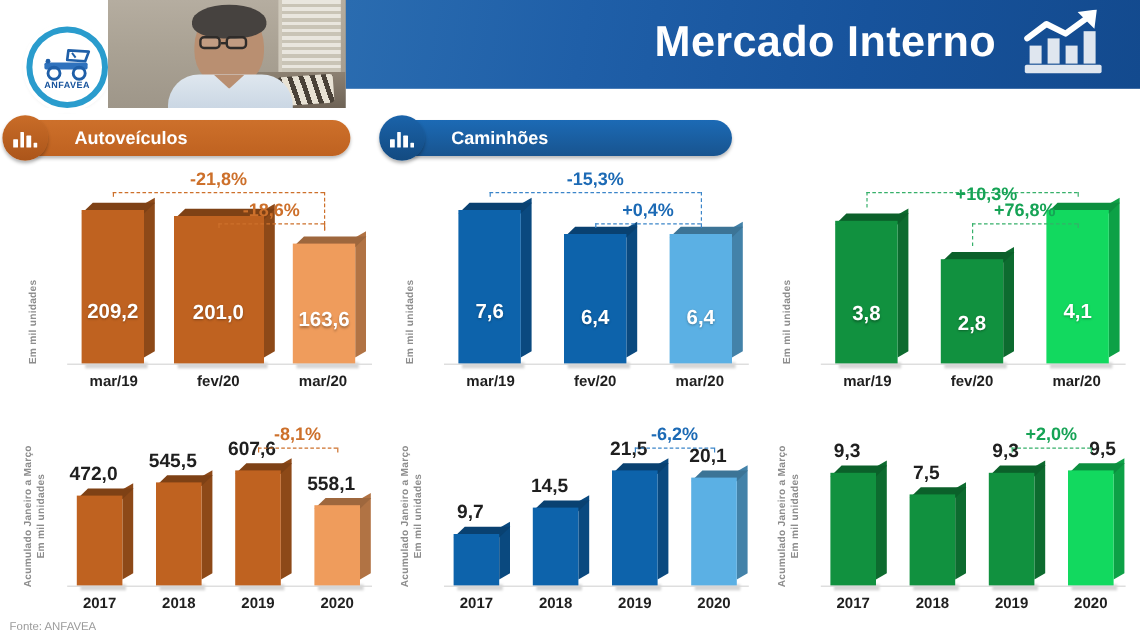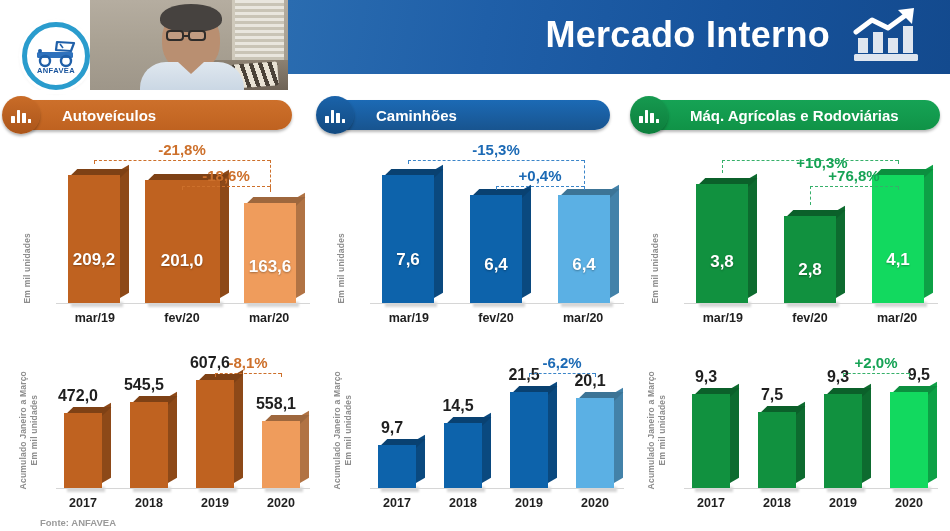--- a/index.html
+++ b/index.html
@@ -150,21 +150,21 @@
   .ann { position:absolute; z-index: 5; }
   .ann .bk { position:absolute; border-style: dashed; border-width:0; }
   .ann-label { position:absolute; font-size: 15px; font-weight: bold; white-space:nowrap; }
 
   .c-orange { color:#cd702b; } .bd-orange { border-color:#cd702b; }
   .c-blue   { color:#1c6ab5; } .bd-blue   { border-color:#3b85c9; }
   .c-green  { color:#16a355; } .bd-green  { border-color:#36b06a; }
 
   .footer {
     position:absolute; left: 8px; bottom: 3px;
-    font-size: 9.5px; font-weight: bold; color:#9a9a9a;margin-left:32px;
+    font-size: 9.5px; font-weight: normal; color:#9a9a9a;
   }
 </style>
 </head>
 <body>
 
 <div class="slide">
 
   <div class="header-band"></div>
   <div class="header-title">Mercado Interno</div>
   <div class="header-icon">
@@ -225,31 +225,20 @@
       <span class="badge-bars">
           <i style="height:7px"></i>
           <i style="height:13px"></i>
           <i style="height:10px"></i>
           <i style="height:4px"></i>
         </span>
     </div>
     <span class="pill-label">Caminhões</span>
   </div>
 
-  <div class="pill pill-maq">
-    <div class="pill-badge">
-      <span class="badge-bars">
-          <i style="height:7px"></i>
-          <i style="height:13px"></i>
-          <i style="height:10px"></i>
-          <i style="height:4px"></i>
-        </span>
-    </div>
-    <span class="pill-label">Máq. Agrícolas e Rodoviárias</span>
-  </div>
 
   <div class="panel p-col1 p-row1">
       <div class="ylabel">Em mil unidades</div>
       <div class="plot">
         <div class="bars">
           <div class="bar-wrap" style="width: 64px;">
             <div class="bar3d" style="width: 52px; height: 128px;">
               <div class="shadow"></div>
               <div class="side" style="background:#8d4918"></div>
               <div class="top" style="background:#7e4115"></div>
@@ -416,21 +405,21 @@
           <div class="bar-wrap" style="width: 50px;">
             <div class="bar3d" style="width: 38px; height: 86px;">
               <div class="shadow"></div>
               <div class="side" style="background:#8d4918"></div>
               <div class="top" style="background:#7e4115"></div>
               <div class="front" style="background:#bf6220"></div>
               <div class="bar-val-top" style="left: -12px; right: -2px;">545,5</div>
             </div>
           </div>
           <div class="bar-wrap" style="width: 50px;">
-            <div class="bar3d" style="width: 38px; height: 108px;">
+            <div class="bar3d" style="width: 38px; height: 96px;">
               <div class="shadow"></div>
               <div class="side" style="background:#8d4918"></div>
               <div class="top" style="background:#7e4115"></div>
               <div class="front" style="background:#bf6220"></div>
               <div class="bar-val-top" style="left: -12px; right: -2px;">607,6</div>
             </div>
           </div>
           <div class="bar-wrap" style="width: 50px;">
             <div class="bar3d" style="width: 38px; height: 67px;">
               <div class="shadow"></div>

